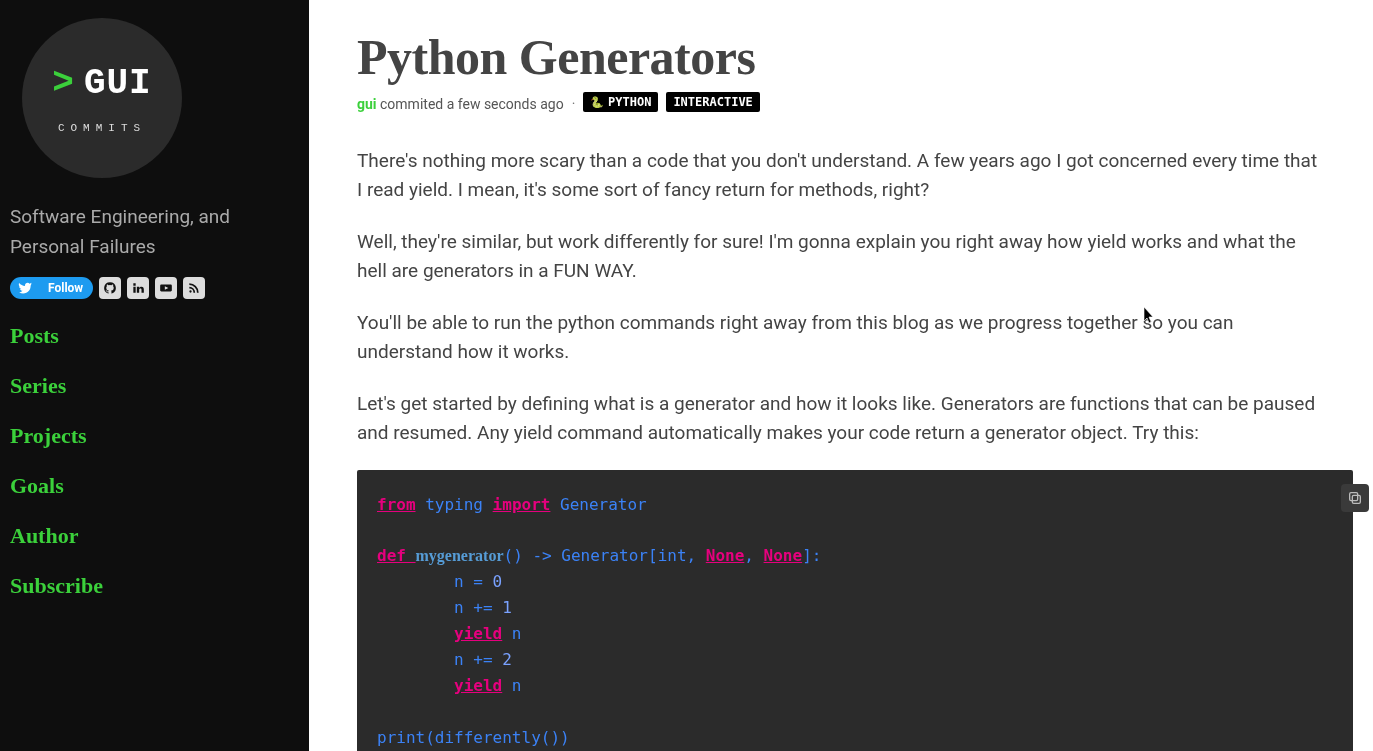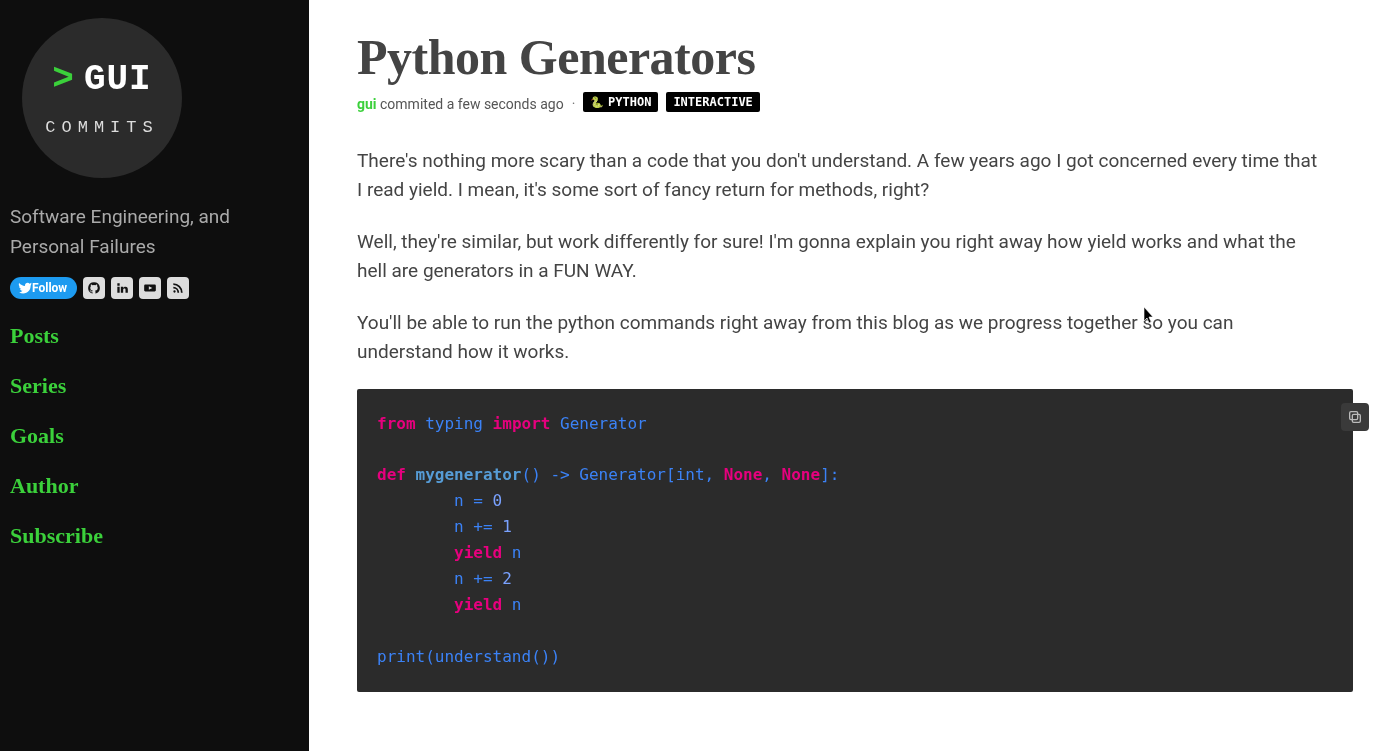--- a/index.html
+++ b/index.html
@@ -6,25 +6,25 @@
   body { font-family: -apple-system, BlinkMacSystemFont, "Segoe UI", Roboto, sans-serif;
          background:#fff; color:#444; width:1373px; height:751px; overflow:hidden; display:flex; }
   .sidebar { width:309px; background:#0e0e0e; color:#aaa; padding:18px 10px 10px 10px;
              flex:0 0 309px; height:751px; position:relative; }
   .logo-wrap { width:160px; height:160px; border-radius:50%; background:#2b2b2b;
                display:flex; flex-direction:column; align-items:center; justify-content:center;
                margin-left:12px; margin-bottom:24px; }
   .logo-line { display:flex; align-items:center; gap:10px; }
   .prompt { color:#3bd03b; font-family: "Courier New", monospace; font-weight:bold; font-size:36px; }
   .gui-txt { color:#fff; font-family: "Courier New", monospace; font-weight:bold; font-size:36px; letter-spacing:1px; }
-  .commits-txt { color:#ddd; font-family: "Courier New", monospace; font-size:17px; letter-spacing:6px; margin-top:18px; }
+  .commits-txt { color:#ddd; font-family: "Courier New", monospace; font-size:11px; letter-spacing:6px; margin-top:18px; }
   .tagline { color:#aaa; font-size:19px; line-height:1.6; margin:0 0 14px 0; }
   .social-row { display:flex; gap:6px; align-items:center; margin-bottom:24px; }
   .follow-btn { background:#1d9bf0; color:#fff; border-radius:14px; padding:4px 10px 4px 8px;
-                font-size:12px; display:flex; align-items:center; gap:0; font-weight:bold; }
+                font-size:12px; display:flex; align-items:center; gap:16px; font-weight:bold; }
   .follow-btn svg { width:14px; height:14px; fill:#fff; }
   .soc { width:22px; height:22px; border-radius:4px; background:#ddd; color:#111;
          display:flex; align-items:center; justify-content:center; font-size:12px; font-weight:bold; }
   .soc svg { width:14px; height:14px; fill:#111; }
   .nav { margin-top:10px; }
   .nav a { display:block; color:#3bd03b; font-family: Georgia, "Times New Roman", serif;
            font-size:22px; font-weight:600; margin:6px 0 24px 0; text-decoration:none; }
   .main { flex:1; background:#fff; padding:28px 20px 0 48px; height:751px; overflow:hidden; position:relative;border-radius:21px; }
   h1.title { color:#444; font-family: Georgia, "Times New Roman", serif; font-weight:800;
              font-size:50px; margin-bottom:6px; letter-spacing:-0.5px; }
@@ -35,22 +35,22 @@
          padding:3px 7px; border-radius:2px; display:inline-flex; align-items:center; gap:4px; }
   .tag .py { color:#ffd43b; font-size:11px; }
   .para { font-size:19px; color:#444; line-height:1.55; margin-bottom:22px; max-width:970px; }
   .codeblock { background:#2b2b2b; color:#ddd; font-family: "Menlo","Consolas",monospace;
                font-size:16px; line-height:1.62; padding:22px 20px; position:relative;
                border-radius:2px; margin-top:6px; }
   .copy-btn { position:absolute; top:14px; right:-16px;
               background:#3a3a3a; border-radius:4px; padding:6px; display:flex;
               align-items:center; justify-content:center; }
   .copy-btn svg { width:16px; height:16px; stroke:#bbb; fill:none; stroke-width:2; }
-  .kw-pink { color:#e6007e; font-weight:bold; }
-  .kw-blue { color:#569cd6; font-weight:bold; }
+  .kw-pink { color:#e6007e; font-weight:bold;text-decoration:underline; }
+  .kw-blue { color:#569cd6; font-weight:bold;font-family:Liberation Serif, serif; }
   .num { color:#7aa2ff; }
   .ident { color:#3b82f6; }
   .cursor { position:absolute; left:833px; top:306px; pointer-events:none; }
   .cursor svg { width:14px; height:18px; }
 </style>
 </head>
 <body>
 
 <aside class="sidebar">
   <div class="logo-wrap">
@@ -88,20 +88,21 @@
     <span class="soc">
       <svg viewBox="0 0 24 24">
           <path d="M4 4a16 16 0 0116 16h-3A13 13 0 004 7zm0 6a10 10 0 0110 10h-3a7 7 0 00-7-7zm2 6a2 2 0 110 4 2 2 0 010-4z"></path>
         </svg>
     </span>
   </div>
 
   <nav class="nav">
     <a>Posts</a>
     <a>Series</a>
+    <a>Projects</a>
     <a>Goals</a>
     <a>Author</a>
     <a>Subscribe</a>
   </nav>
 </aside>
 
 <main class="main">
   <h1 class="title">Python Generators</h1>
   <div class="meta">
     <span><span class="author">gui</span>
@@ -110,33 +111,34 @@
     <span class="tag">
       <span class="py">🐍</span>
       <span>PYTHON</span>
     </span>
     <span class="tag">INTERACTIVE</span>
   </div>
 
   <p class="para">There's nothing more scary than a code that you don't understand. A few years ago I got concerned every time that I read yield. I mean, it's some sort of fancy return for methods, right?</p>
   <p class="para">Well, they're similar, but work differently for sure! I'm gonna explain you right away how yield works and what the hell are generators in a FUN WAY.</p>
   <p class="para">You'll be able to run the python commands right away from this blog as we progress together so you can understand how it works.</p>
+  <p class="para">Let's get started by defining what is a generator and how it looks like. Generators are functions that can be paused and resumed. Any yield command automatically makes your code return a generator object. Try this:</p>
 
   <pre class="codeblock"><span class="copy-btn"><svg viewBox="0 0 24 24">
           <rect x="8" y="8" width="12" height="12" rx="2"></rect>
           <rect x="4" y="4" width="12" height="12" rx="2"></rect>
         </svg></span><code id="code-target"><span class="kw-pink">from</span><span class="ident"> </span><span class="ident">typing</span><span class="ident"> </span><span class="kw-pink">import</span><span class="ident"> Generator</span><span class="ident">
 
 </span><span class="kw-pink">def </span><span class="kw-blue">mygenerator</span><span class="ident">() -&gt; Generator[int, </span><span class="kw-pink">None</span><span class="ident">, </span><span class="kw-pink">None</span><span class="ident">]:</span><span class="ident">
 </span><span class="ident">        n = </span><span class="num">0</span><span class="ident">
 </span><span class="ident">        n += </span><span class="num">1</span><span class="ident">
 </span><span class="ident">        </span><span class="kw-pink">yield</span><span class="ident"> n</span><span class="ident">
 </span><span class="ident">        n += </span><span class="num">2</span><span class="ident">
 </span><span class="ident">        </span><span class="kw-pink">yield</span><span class="ident"> n</span><span class="ident">
 
-</span><span class="ident">print(understand())</span></code></pre>
+</span><span class="ident">print(differently())</span></code></pre>
 
   <div class="cursor">
     <svg viewBox="0 0 12 18">
         <path d="M1 1l0 14 3-3 2 5 2-1-2-5 4 0z" fill="#000" stroke="#fff" stroke-width="0.6"></path>
       </svg>
   </div>
 </main>
 
 </body></html>

